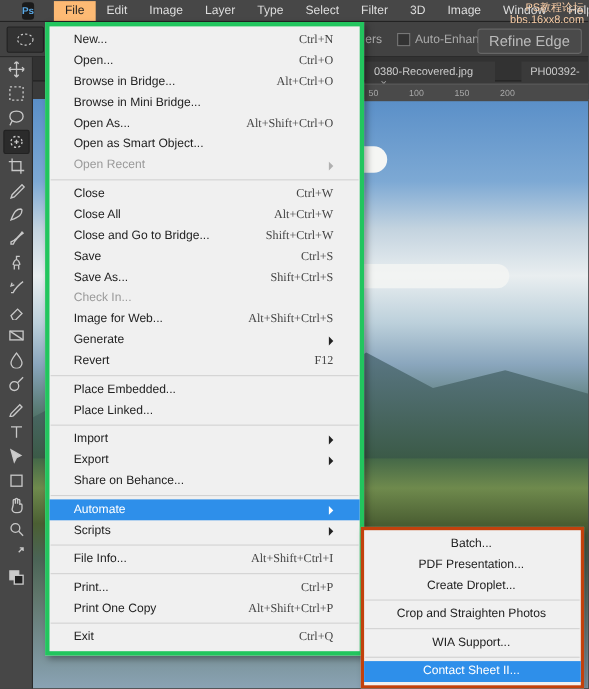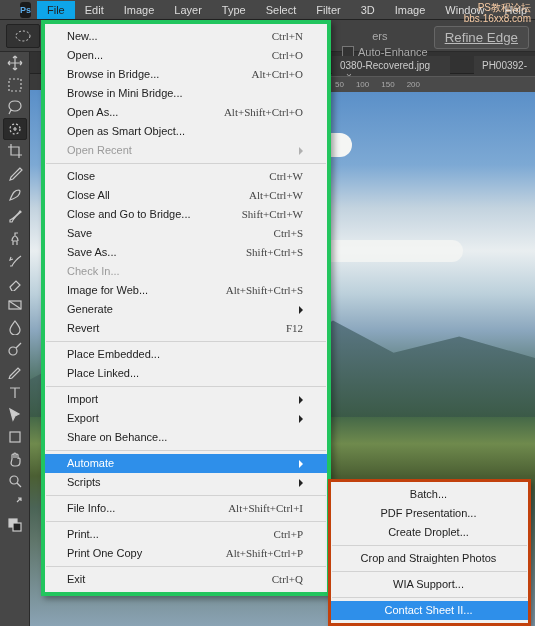--- a/index.html
+++ b/index.html
@@ -13,38 +13,38 @@
     position: relative;
   }
 
   
   .menubar {
     height: 20px;
     background: #474747;
     display: flex;
     align-items: center;
     padding-left: 20px;
-    gap: 0;
+    gap: 12px;
     border-bottom: 1px solid #222;
   }
   .menubar .logo {
     width: 16px; height: 16px;
     background: #1a1a1a;
     border-radius: 3px;
     margin-right: 6px;
     display: flex; align-items: center; justify-content: center;
     font-size: 9px; color: #5aa9e6;
     font-weight: bold;
   }
   .menubar-item {
     padding: 3px 10px;
     color: #ddd;
     cursor: default;
   }
-  .menubar-item.active { background: #0ea5e9; color: #222; }
+  .menubar-item.active { background: #fdba74; color: #222; }
 
   
   .optionsbar {
     height: 32px;
     background: #424242;
     display: flex;
     align-items: center;
     padding-left: 6px;
     gap: 8px;
     border-bottom: 1px solid #2a2a2a;
@@ -89,21 +89,21 @@
     padding: 4px 8px;
     color: #ccc;
     font-size: 10px;
     background: #3a3a3a;
   }
   .rulerbar {
     height: 16px;
     background: #4a4a4a;
     border-top: 1px solid #5a5a5a;
     display: flex; align-items: center;
-    padding-left: 4px; gap: 12px;
+    padding-left: 4px; gap: 28px;
     font-size: 8px; color: #aaa;
   }
 
   
   .toolbar {
     position: absolute;
     left: 0; top: 52px;
     width: 30px;
     height: 574px;
     background: #474747;
@@ -355,28 +355,28 @@
 
 <div class="canvas">
   <div class="photo">
     <div class="cloud" style="top:8%; left:40%; width:120px; height:24px;"></div>
     <div class="cloud" style="top:18%; left:10%; width:200px; height:28px;"></div>
     <div class="cloud" style="top:28%; left:50%; width:180px; height:22px; opacity:.8;"></div>
     <div class="mountains"></div>
   </div>
 </div>
 
-<div style="position:absolute; left:332px; top:30px; display:flex; align-items:center; gap:4px;flex-direction:column;">
+<div style="position:absolute; left:332px; top:30px; display:flex; align-items:center; gap:4px;">
   <span class="opt-label">ers</span>
   <span style="display:flex;align-items:center;margin-left:10px;">
     <span class="checkbox"></span>
     <span class="opt-label">Auto-Enhance</span>
   </span>
 </div>
-<button class="refine-btn" style="position:absolute; right:2px; top:26px;text-decoration:underline;">Refine Edge</button>
+<button class="refine-btn" style="position:absolute; right:2px; top:26px;">Refine Edge</button>
 <div style="position:absolute; left:332px; top:56px; display:flex; gap:24px;">
   <span class="doc-tab">
     <span>0380-Recovered.jpg</span>
     <span style="margin-left:6px;color:#aaa;">×</span>
   </span>
   <span class="doc-tab">PH00392-</span>
 </div>
 <div class="rulerbar" style="position:absolute; left:331px; top:76px; right:0;">
   <span>50</span>
   <span>100</span>

